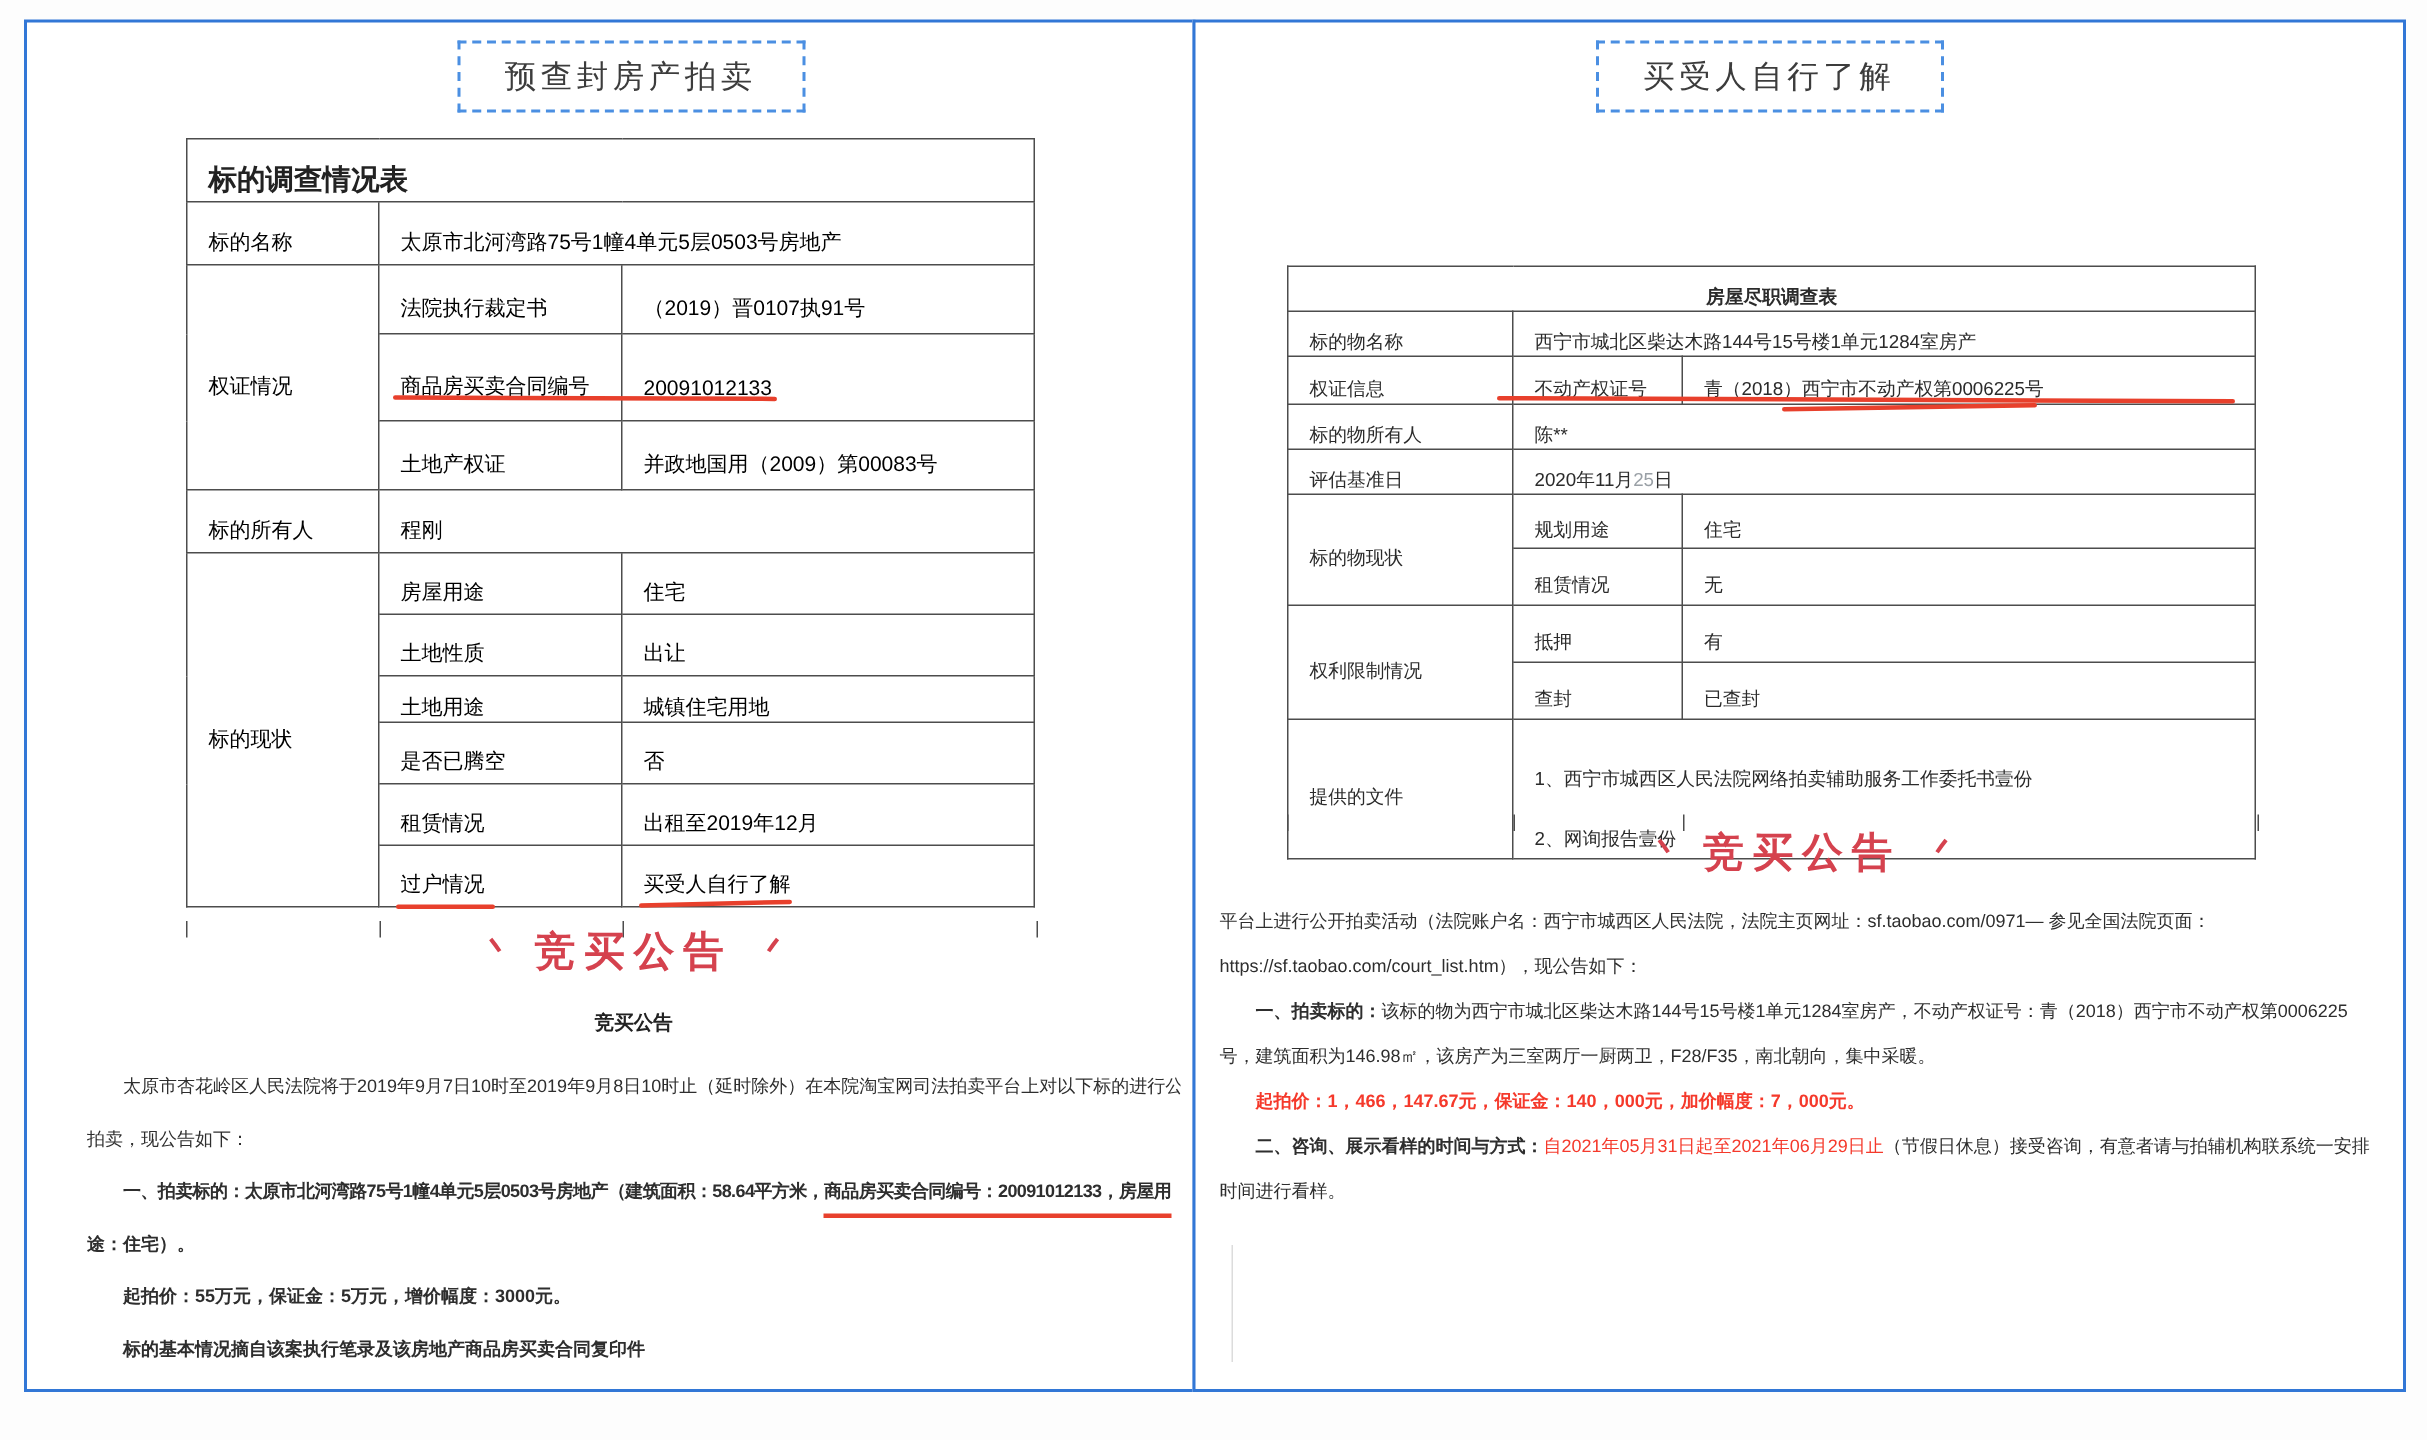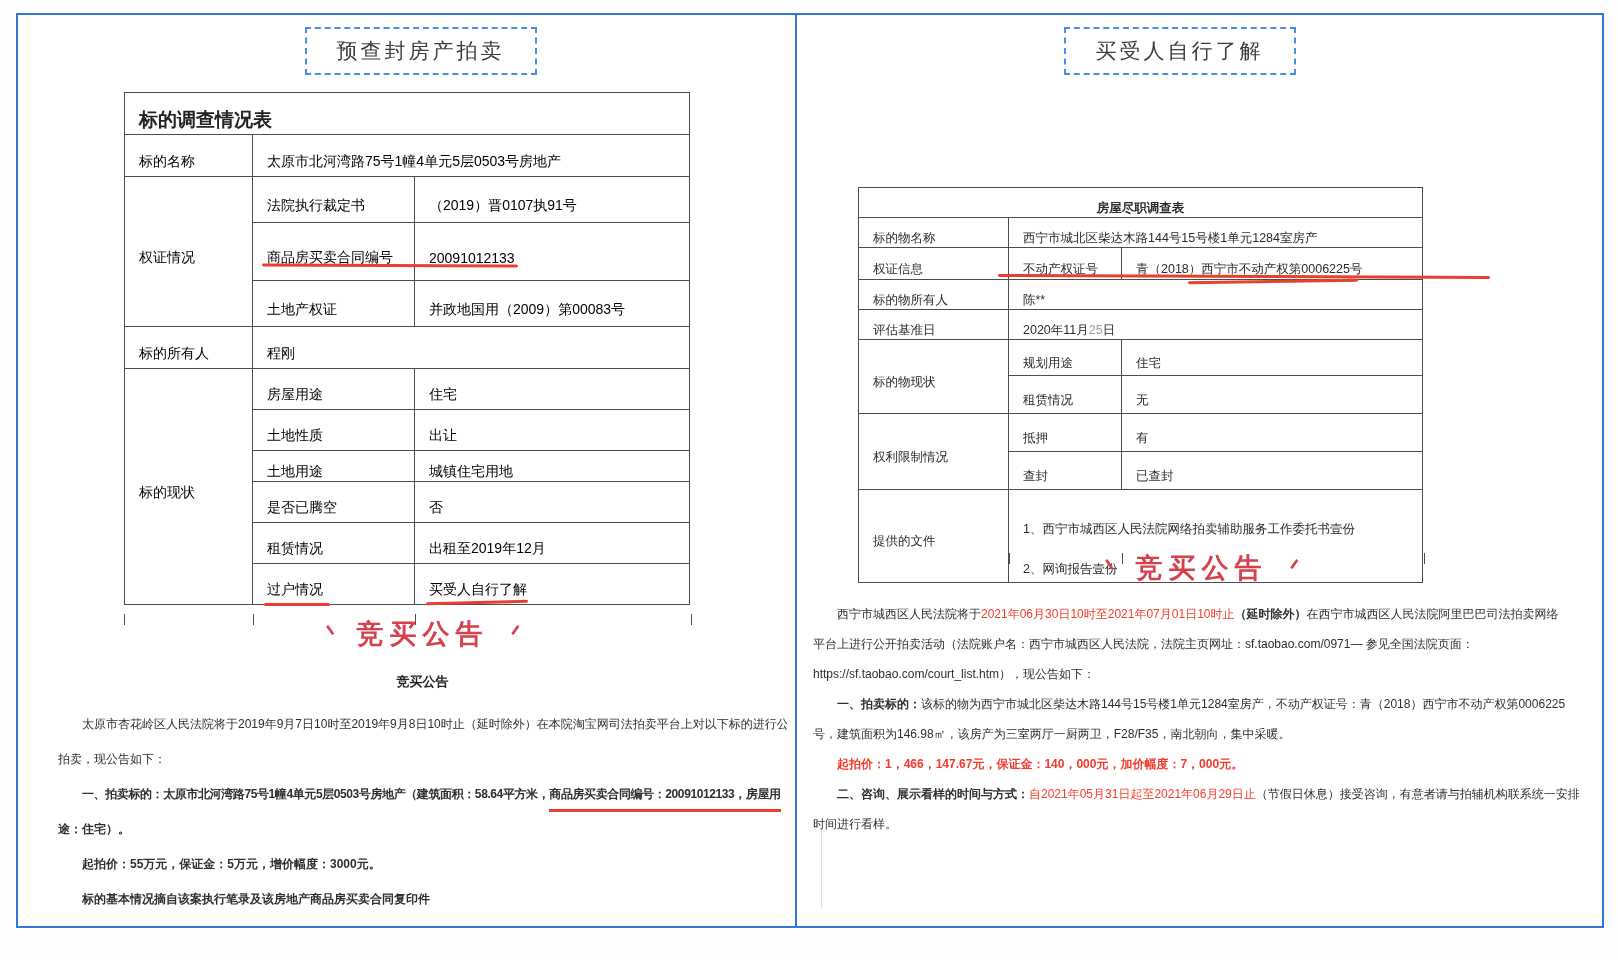--- a/index.html
+++ b/index.html
@@ -12,21 +12,21 @@
   
   .badge{position:absolute;top:12px;left:50%;transform:translateX(-50%);
          border:2px dashed #4b8fe2;background:#fff;padding:8px 30px;
          font-family:"Liberation Serif",serif;font-size:21px;letter-spacing:3px;color:#3c3c3c;white-space:nowrap;}
   .panel-left .badge{left:calc(50% + 14px);}
   .panel-right .badge{left:calc(50% - 20px);}
 
   
   .tbl-wrap{position:absolute;}
   .tblL{left:106px;top:77px;width:566px;}
-  .tblR{left:61px;top:172px;width:565px;}
+  .tblR{left:61px;top:162px;width:646px;}
   table{border-collapse:collapse;table-layout:fixed;width:100%;}
   td{border:1px solid #4d4d4d;padding:12px 0 0 14px;vertical-align:middle;background:#fff;}
   .tblL td{font-size:14px;font-weight:500;color:#000000;}
   .tblR td{font-size:12.5px;font-weight:500;color:#2b2b2b;}
   .tblL .t-title{font-size:19px;font-weight:bold;color:#222;}
   .tblR .t-title{text-align:center;font-weight:bold;padding-left:0;}
   .gray{color:#9aa0a6;}
   .docline{line-height:1.9;margin-top:16px;}
 
   
@@ -219,23 +219,20 @@
       </div>
 
       <div class="mark" style="left:140px;top:88px;width:492px;transform:rotate(0.25deg)"></div>
       <div class="mark" style="left:330px;top:93px;width:170px;transform:rotate(-0.9deg)"></div>
     </div>
 
     <div class="ann annR">
       <div class="ann-heading">
         <span class="decor">丶</span><span>竞买公告</span><span class="decor flip">丶</span>
       </div>
-      <div class="ln ind">
-        <span>西宁市城西区人民法院将于</span><span class="red">2021年06月30日10时至2021年07月01日10时止</span><span class="b">（延时除外）</span><span>在西宁市城西区人民法院阿里巴巴司法拍卖网络</span>
-      </div>
       <div class="ln">平台上进行公开拍卖活动（法院账户名：西宁市城西区人民法院，法院主页网址：sf.taobao.com/0971— 参见全国法院页面：</div>
       <div class="ln">https://sf.taobao.com/court_list.htm），现公告如下：</div>
       <div class="ln ind">
         <span class="b">一、拍卖标的：</span><span>该标的物为西宁市城北区柴达木路144号15号楼1单元1284室房产，</span><span class="u-red2">不动产权证号：青（2018）西宁市不动产权第0006225</span>
       </div>
       <div class="ln">
         <span class="u-red2">号</span><span>，建筑面积为146.98㎡，该房产为三室两厅一厨两卫，F28/F35，南北朝向，集中采暖。</span>
       </div>
       <div class="ln ind b red">起拍价：1，466，147.67元，保证金：140，000元，加价幅度：7，000元。</div>
       <div class="wrap ind">

